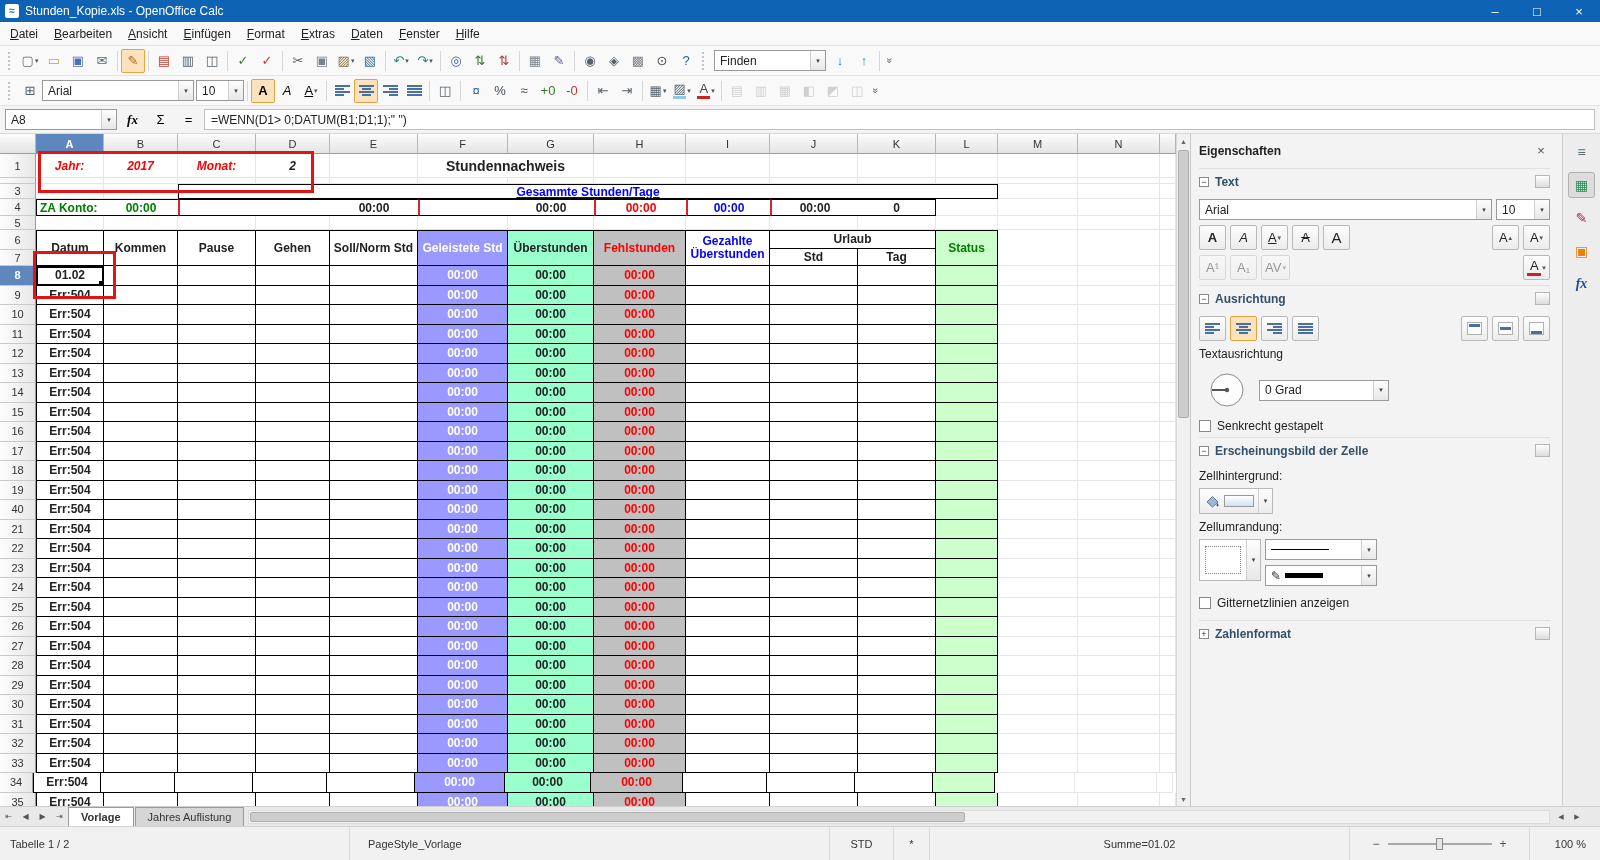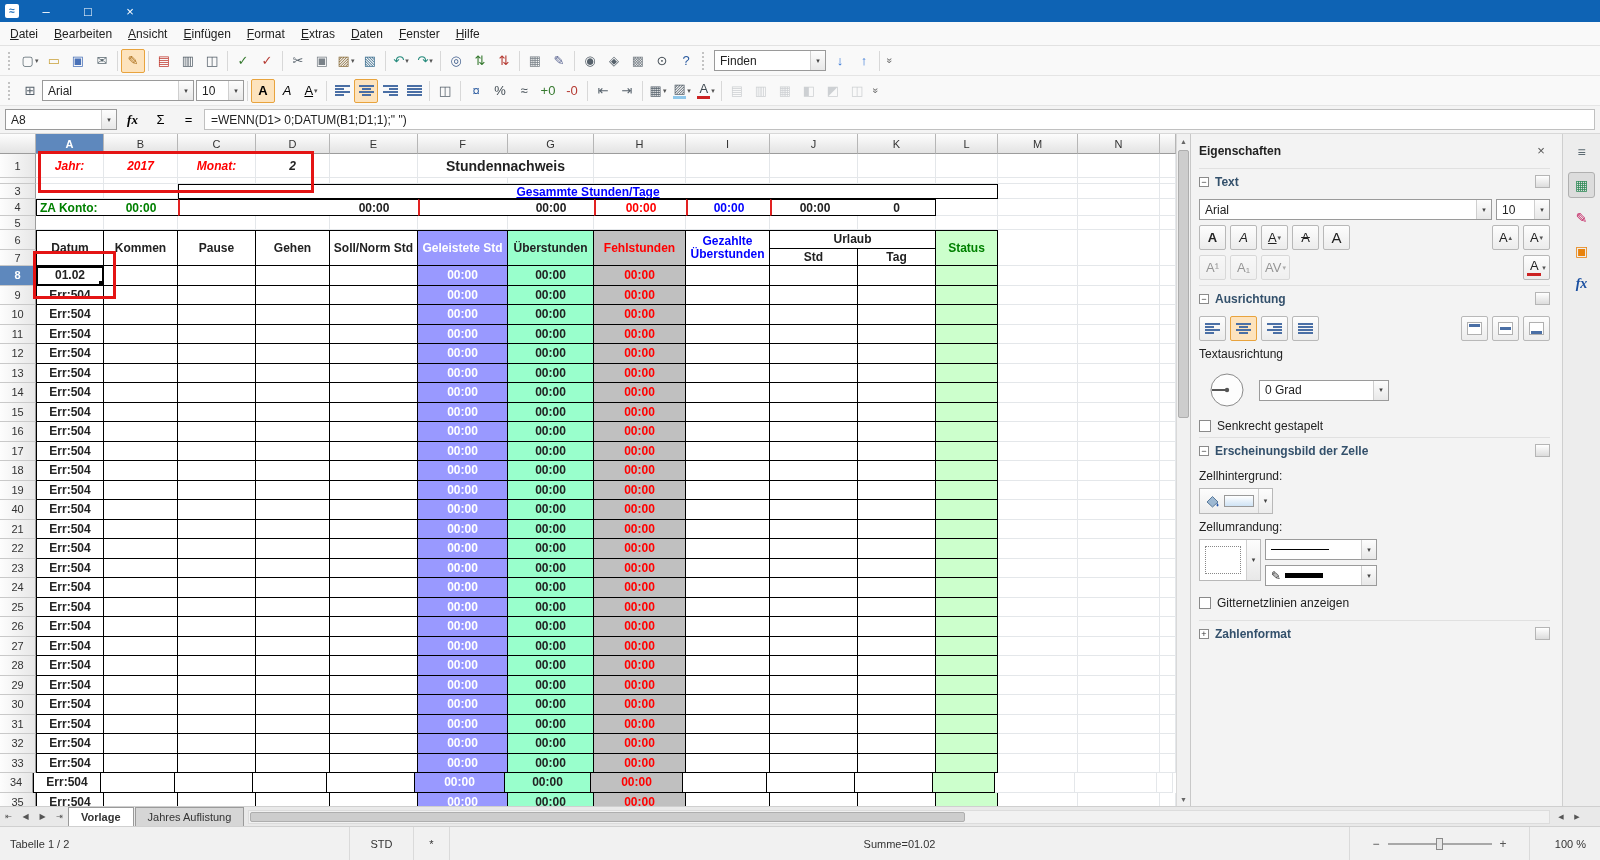--- a/index.html
+++ b/index.html
@@ -164,20 +164,21 @@
 .zpct{width:70px;border-right:none;justify-content:flex-end;padding-right:14px}
 u{text-decoration:underline}
 </style>
 </head>
 <body>
 
 <div class="app">
 
   <div class="titlebar">
     <span class="appicon">≈</span>
+    <span class="wtitle">Stunden_Kopie.xls - OpenOffice Calc</span>
     <span class="wc">–</span>
     <span class="wc">□</span>
     <span class="wc">×</span>
   </div>
 
   <div class="menubar">
       <div class="mi"><u>D</u>atei</div>
       <div class="mi"><u>B</u>earbeiten</div>
       <div class="mi"><u>A</u>nsicht</div>
       <div class="mi"><u>E</u>infügen</div>
@@ -1359,20 +1360,21 @@
     <span class="htrack">
       <span class="hthumb"></span>
     </span>
     <span class="harrow">◀</span>
     <span class="harrow">▶</span>
     <span class="corner"></span>
   </div>
 
   <div class="statusbar">
     <span class="sseg w1">Tabelle 1 / 2</span>
+    <span class="sseg w2">PageStyle_Vorlage</span>
     <span class="sseg w3">STD</span>
     <span class="sseg w4">*</span>
     <span class="sseg sflex">Summe=01.02</span>
     <span class="sseg zoomseg">
       <span class="zbtn">−</span>
       <span class="zslider">
         <span class="ztick"></span>
         <span class="zthumb"></span>
       </span>
       <span class="zbtn">+</span>

